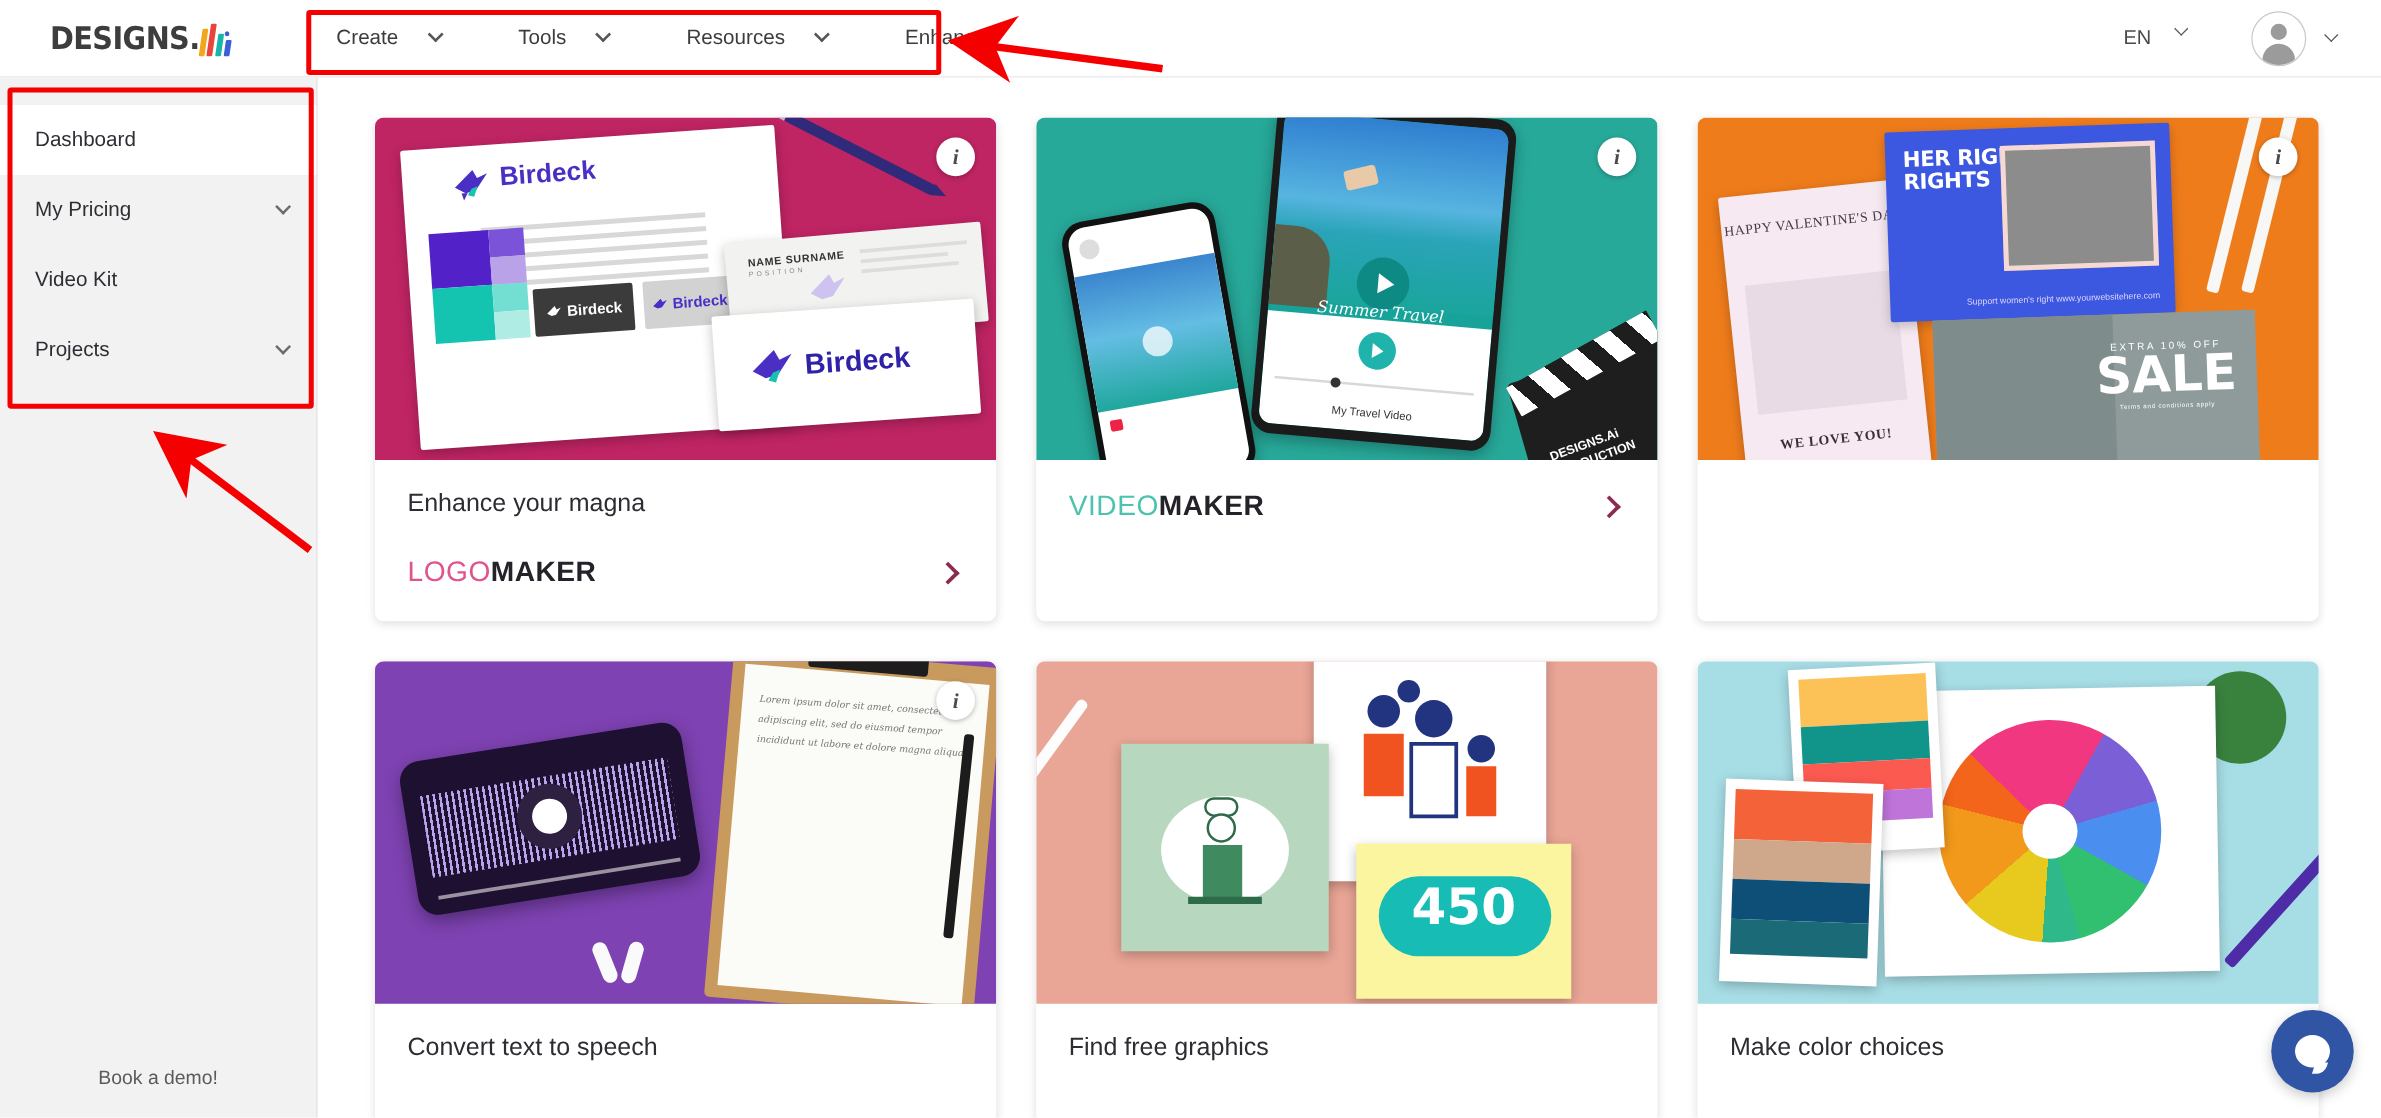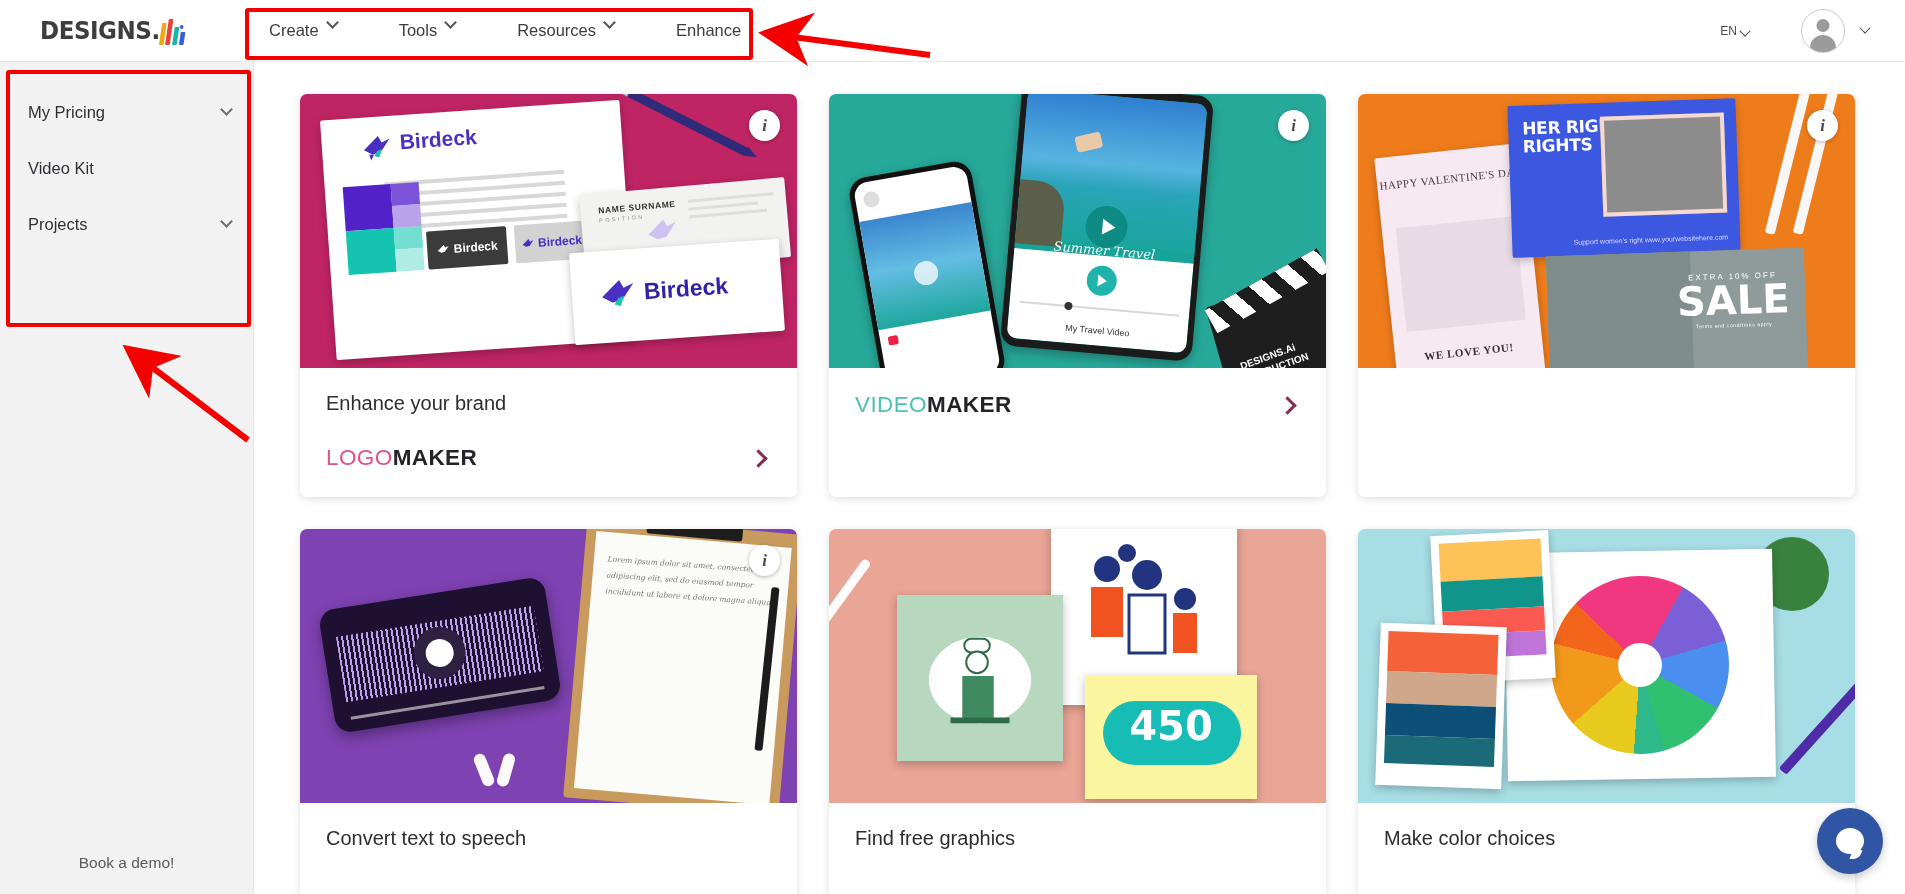--- a/index.html
+++ b/index.html
@@ -37,38 +37,38 @@
   .logo-ai i:nth-child(2){ left:7px;  height:26px; background:#e8443a; transform: skewX(-9deg);}
   .logo-ai i:nth-child(3){ left:14px; height:18px; background:#17b6a8; transform: skewX(-9deg);}
   .logo-ai i:nth-child(4){ left:21px; height:13px; background:#3a5fd9; transform: skewX(-9deg);}
   .logo-ai i:nth-child(5){ left:21px; bottom:16px; height:4px; width:4px; border-radius:50%; background:#3a5fd9;}
 
   .nav {
     display: flex; align-items: center;
     margin-left: 68px; gap: 0px;
   }
   .nav-item {
-    display: flex; align-items: flex-start; gap: 9px;
+    display: flex; align-items: center; gap: 25px;
     font-size: 16.5px; color: #3c3c3c;
     padding: 10px 0; margin-right: 62px;
     cursor: pointer; white-space: nowrap;
   }
   .nav-item:last-child { margin-right: 0; }
   .chev {
     display: inline-block; width: 9px; height: 9px;
     border-right: 2px solid #55555a; border-bottom: 2px solid #55555a;
     transform: translateY(-3px) rotate(45deg);
   }
   .chev.small { width: 8px; height: 8px; border-width: 1.8px; }
 
   .topright {
     margin-left: auto; margin-right: 36px;
     display: flex; align-items: center; gap: 52px;
   }
-  .lang { display:flex; align-items:flex-end; gap: 4px; font-size: 12px; color:#4a4a4a; cursor:pointer; }
+  .lang { display:flex; align-items:flex-start; gap: 20px; font-size: 16px; color:#4a4a4a; cursor:pointer; }
   .account { display: flex; align-items: center; gap: 16px; cursor: pointer; }
   .avatar {
     width: 44px; height: 44px; border-radius: 50%;
     border: 1.5px solid #c9c9c9; background: #fff;
     position: relative; overflow: hidden;
   }
   .avatar::before {
     content:''; position:absolute; left:50%; top:9px; width:13px; height:13px;
     border-radius:50%; background:#9b9b9b; transform: translateX(-50%);
   }
@@ -340,20 +340,23 @@
     </div>
     <div class="account">
       <span class="avatar"></span>
       <span class="chev small"></span>
     </div>
   </div>
 </div>
 
 <aside class="sidebar">
   <div class="side-list">
+    <div class="side-item active">
+      <span class="lbl">Dashboard</span>
+    </div>
     <div class="side-item">
       <span class="lbl">My Pricing</span>
       <span class="chev"></span>
     </div>
     <div class="side-item">
       <span class="lbl">Video Kit</span>
     </div>
     <div class="side-item">
       <span class="lbl">Projects</span>
       <span class="chev"></span>
@@ -418,21 +421,21 @@
             <svg style="position:absolute;left:26px;top:26px;" width="40" height="34" viewBox="0 0 40 34">
               <path d="M4 20 L22 4 L26 12 L36 8 L24 24 L14 26 Z" fill="#4b2fc4"></path>
               <path d="M20 22 L26 20 L22 30 L16 28 Z" fill="#18c2b0"></path>
             </svg>
             <div style="position:absolute;left:72px;top:30px;font-size:23px;font-weight:600;color:#3022a8;">Birdeck</div>
           </div>
         </div>
         <div class="info-badge">i</div>
       </div>
       <div class="card-body">
-        <div class="card-title">Enhance your brand</div>
+        <div class="card-title">Enhance your magna</div>
         <div class="card-foot">
           <div class="maker">
             <span class="accent" style="color:#e0538c">LOGO</span><span>MAKER</span>
           </div>
           <span class="arrow-r"></span>
         </div>
       </div>
     </div>
 
     <div class="card">

